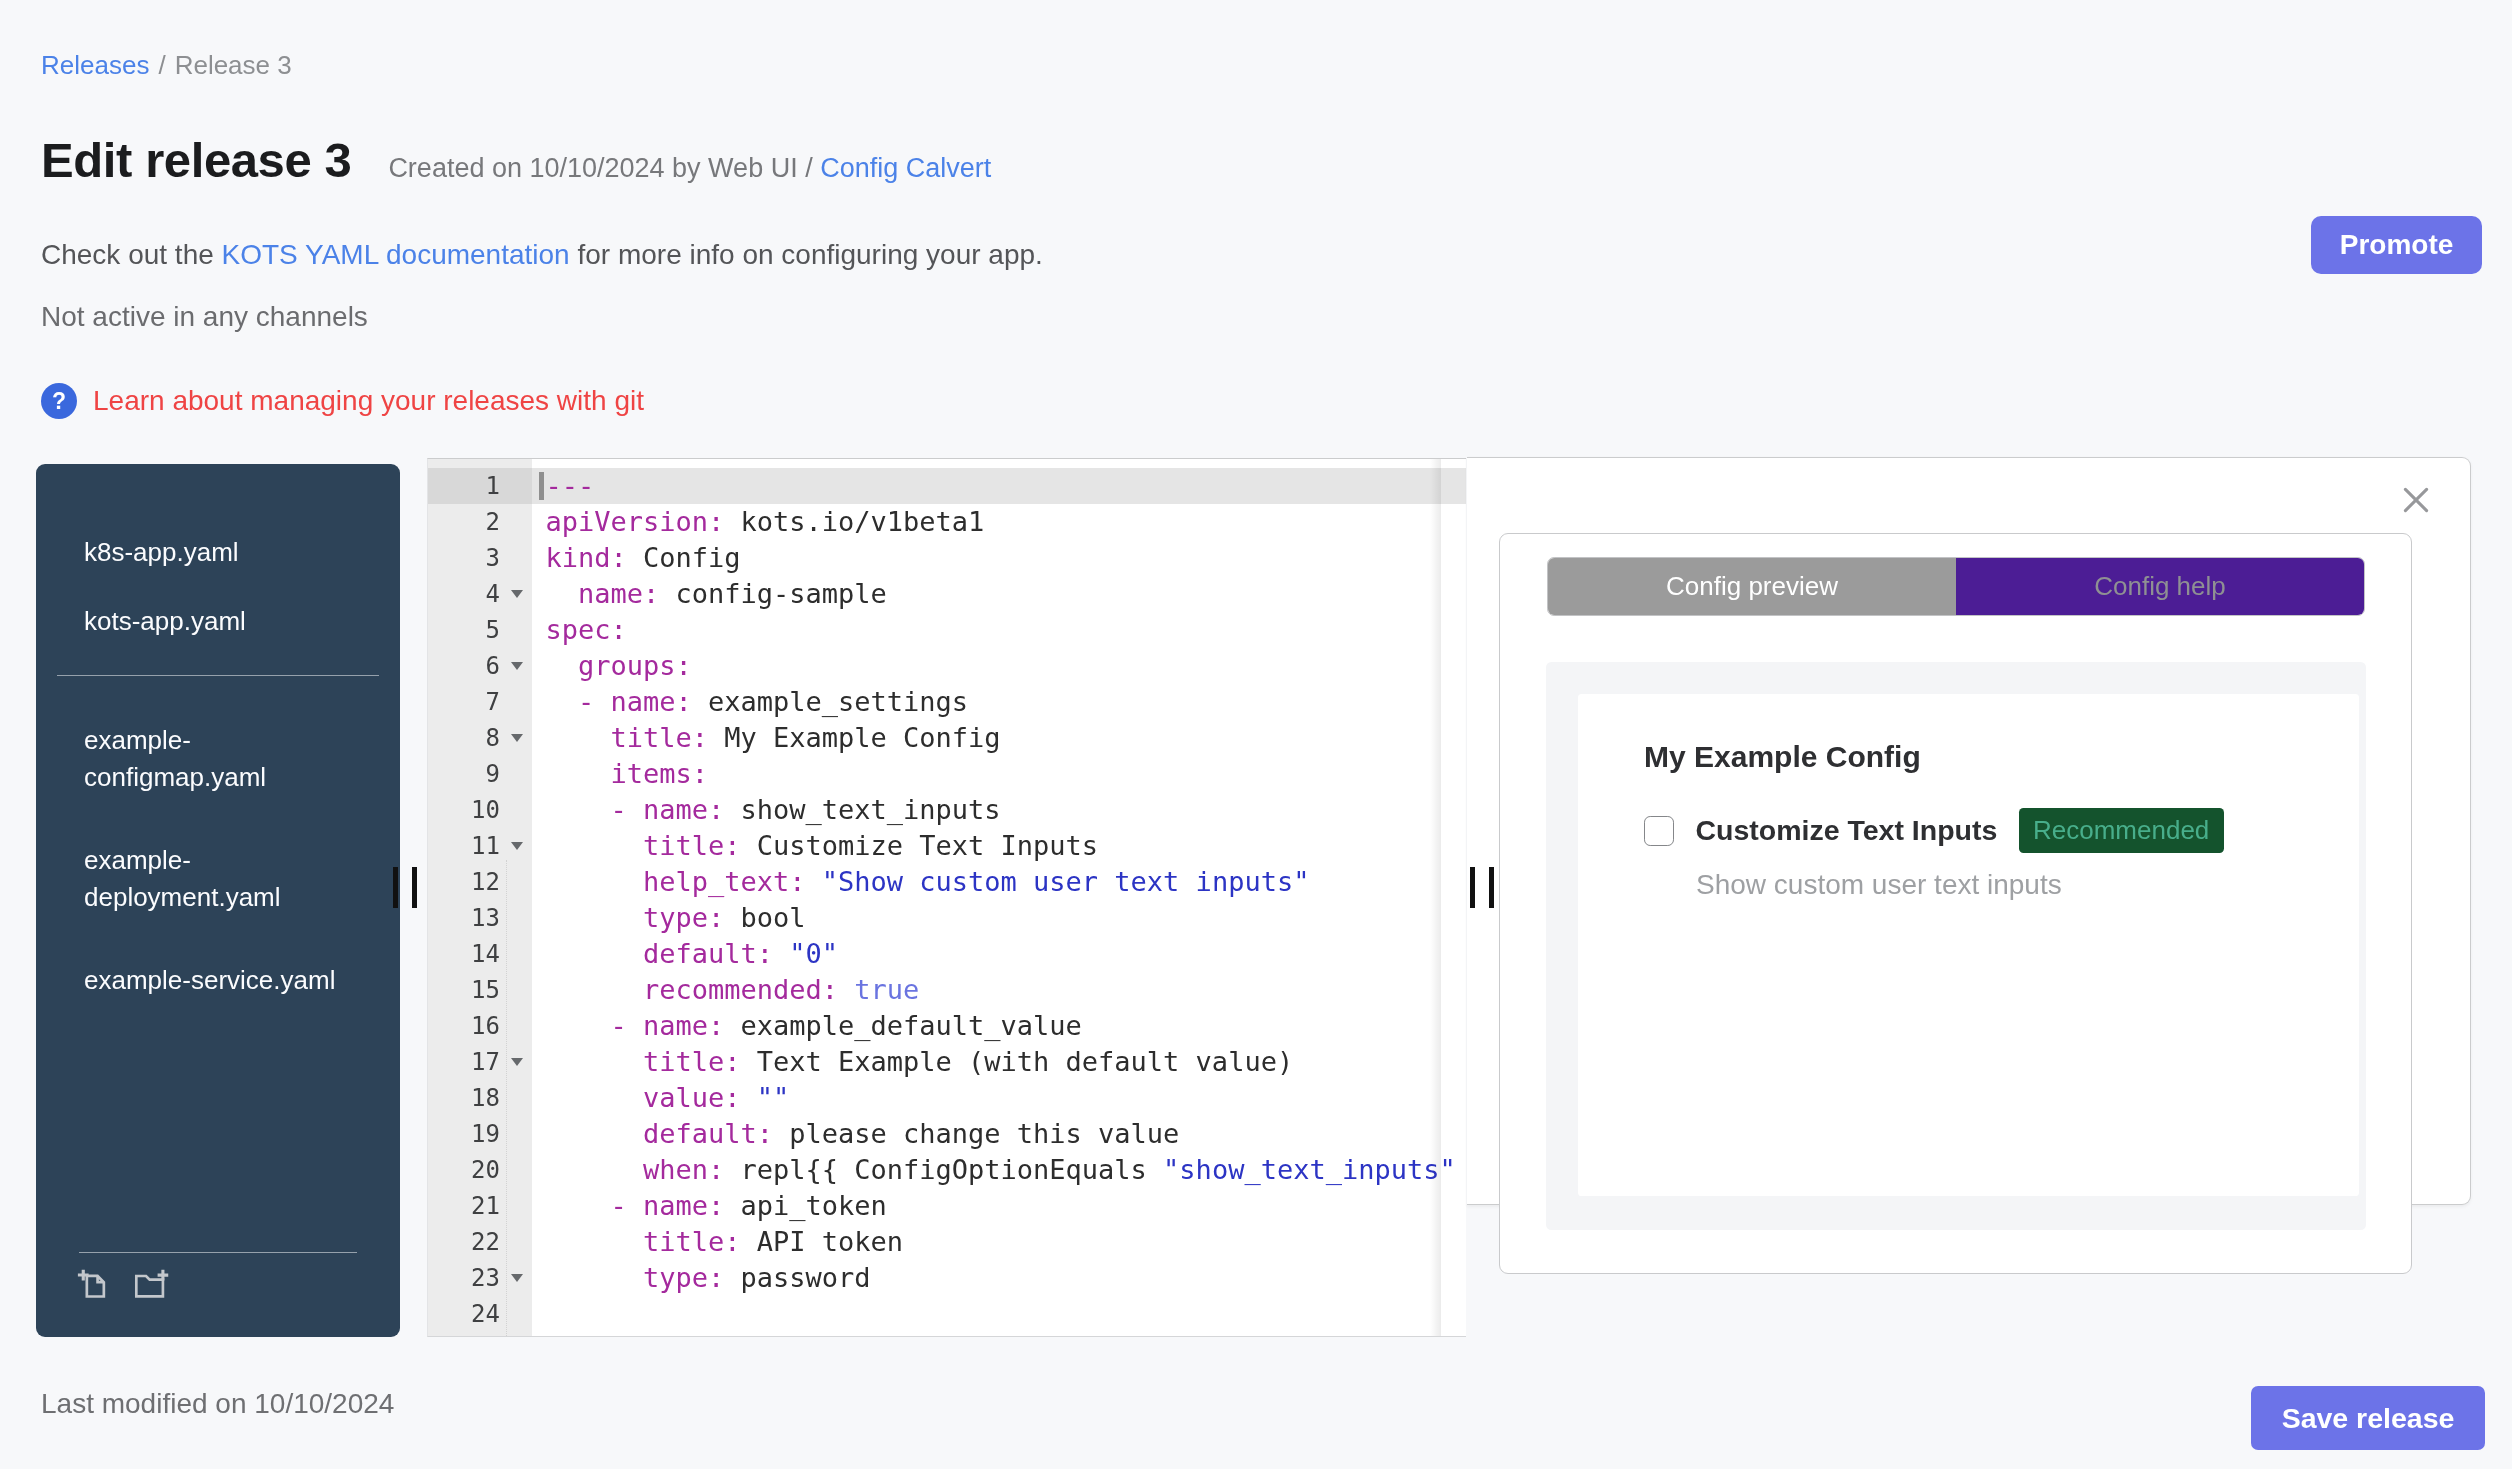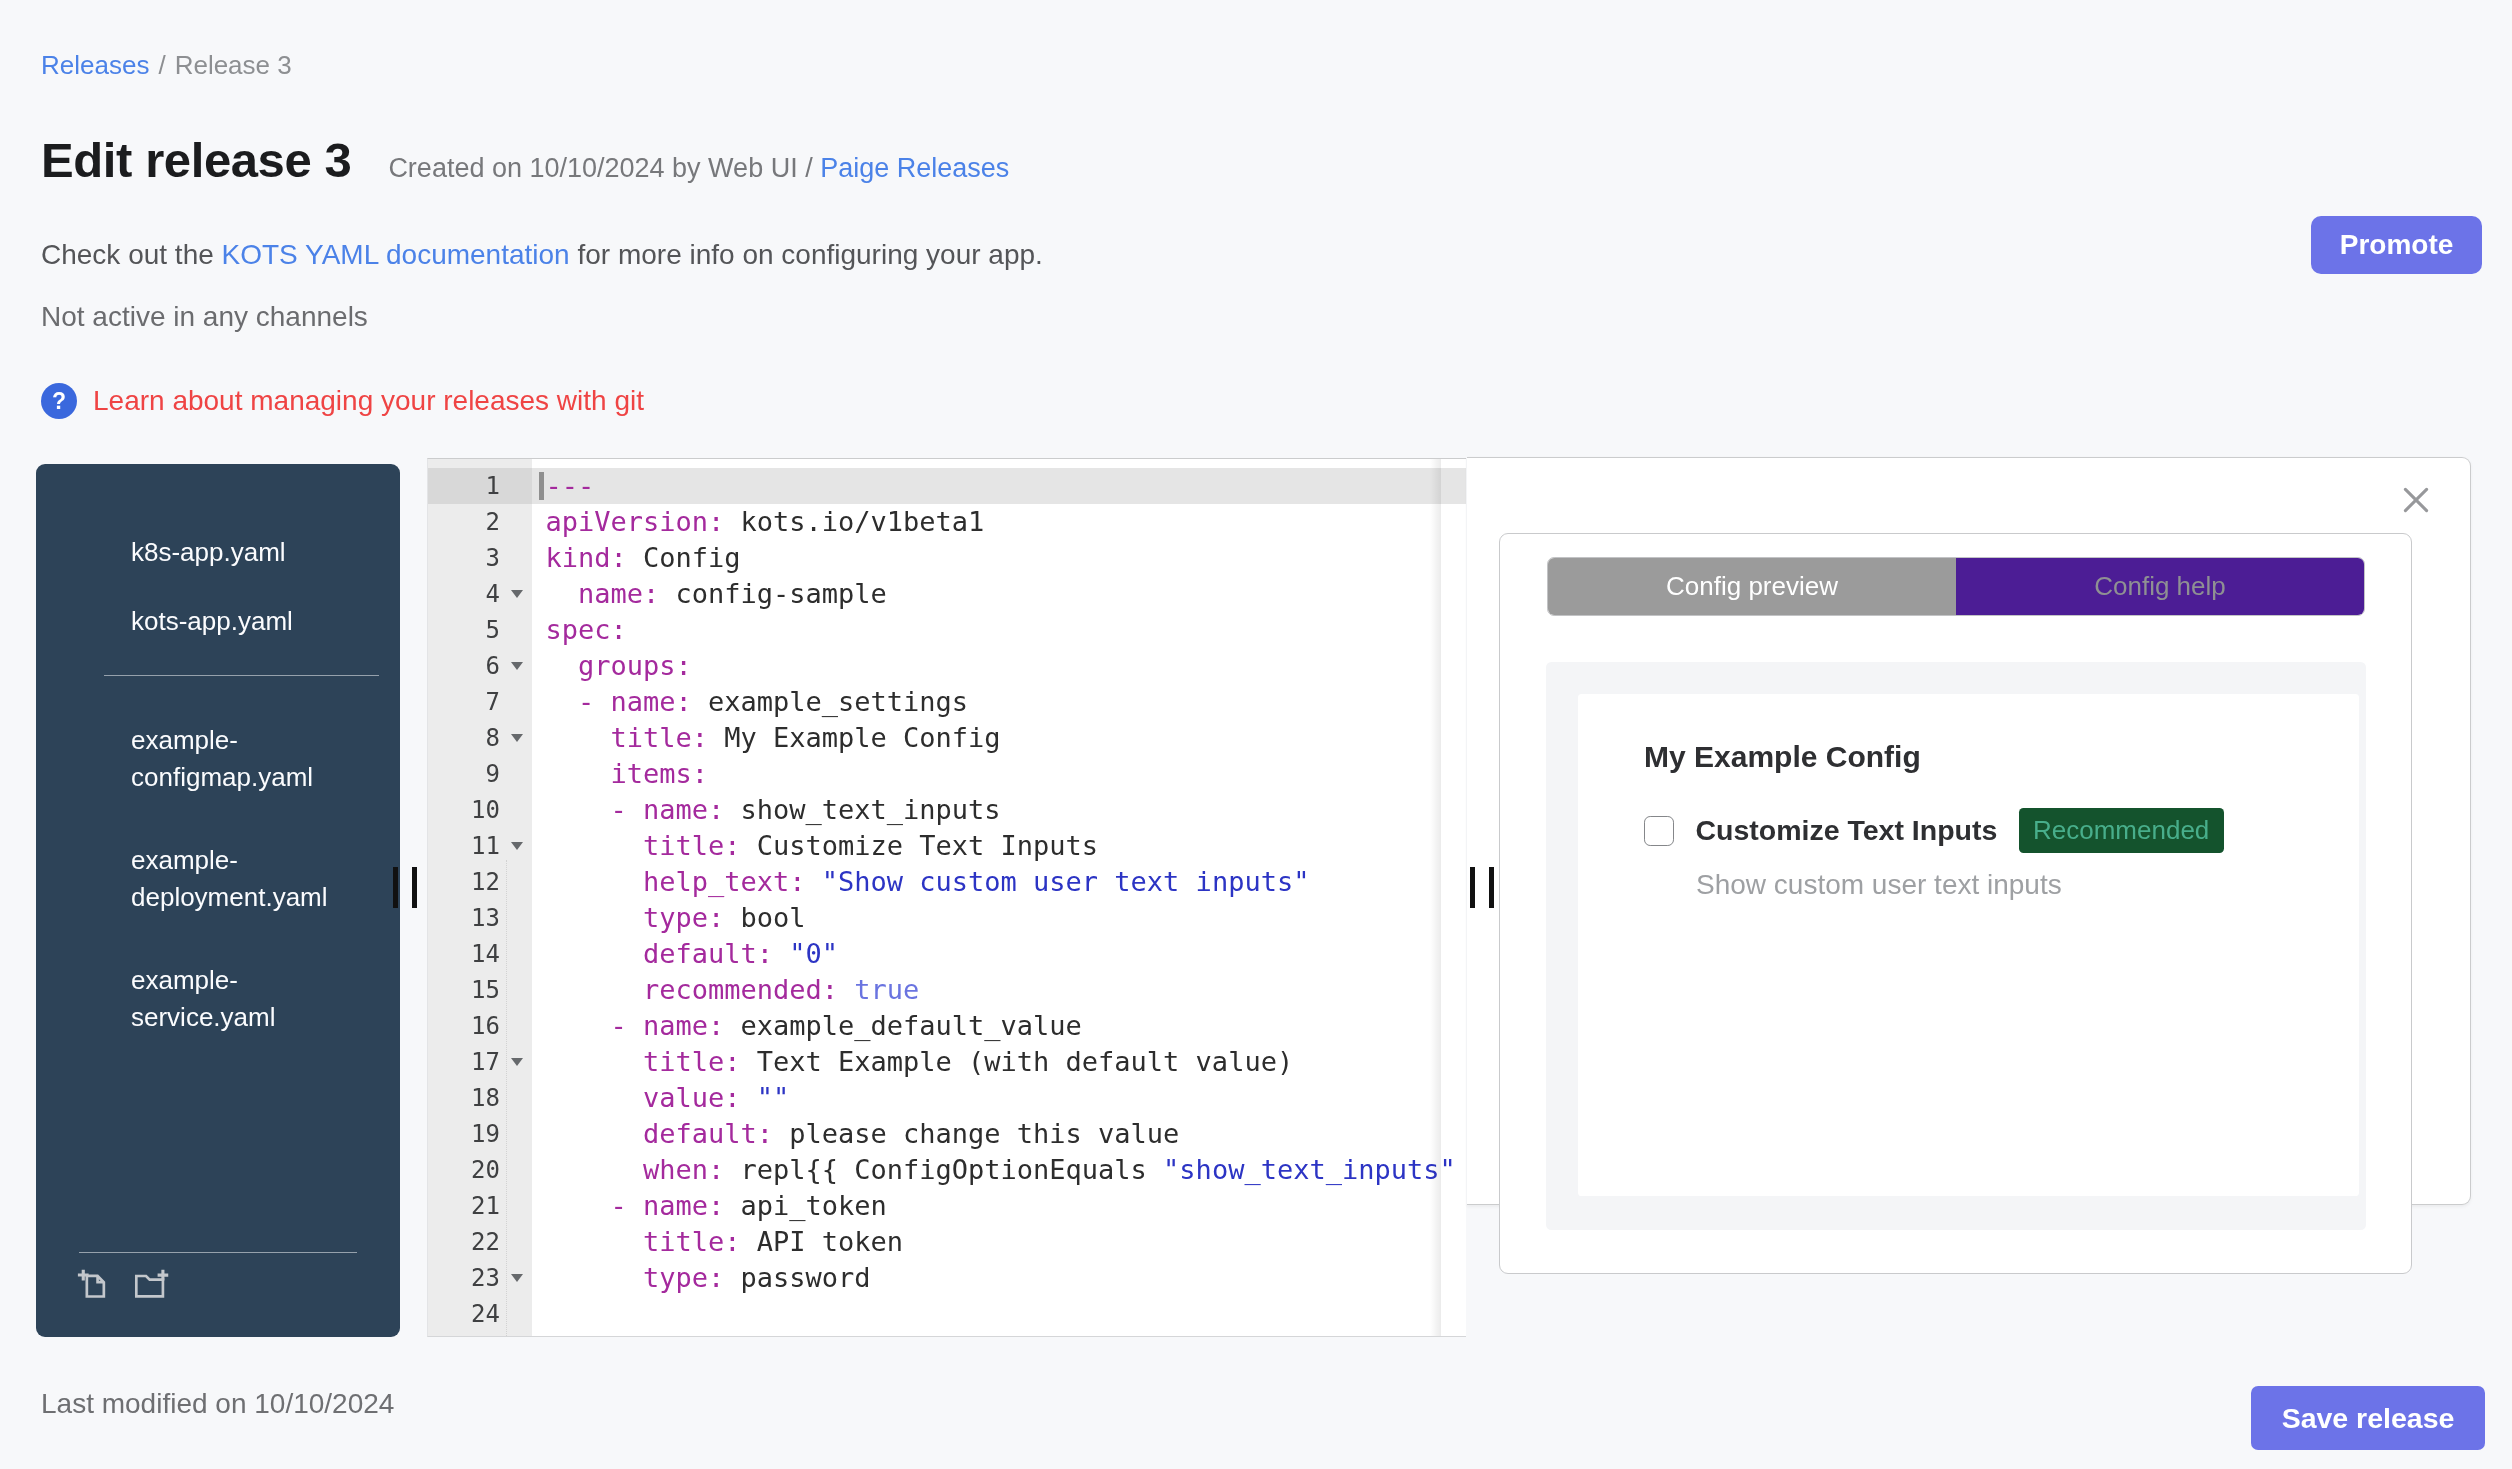--- a/index.html
+++ b/index.html
@@ -20,21 +20,21 @@
   .git-row{position:absolute;left:41px;top:383px;display:flex;align-items:center;gap:16px;cursor:pointer;}
   .git-q{width:36px;height:36px;border-radius:50%;background:#3a68dd;color:#fff;font-size:23px;font-weight:700;display:flex;align-items:center;justify-content:center;}
   .git-link{font-size:28px;color:#ef4444;}
 
   .btn{border:none;border-radius:7.1px;background:#6c73e8;color:#fff;font-family:"Liberation Sans",sans-serif;font-weight:700;cursor:pointer;}
   .promote-btn{position:absolute;right:30px;top:216px;width:171px;height:58px;font-size:28px;border-radius:10px;}
   .save-btn{position:absolute;right:27px;top:1386px;width:234px;height:64px;font-size:28.5px;}
   .last-modified{position:absolute;left:41px;top:1388px;font-size:28px;color:#6e6f72;}
 
   
-  .sidebar{position:absolute;left:36px;top:464px;width:364px;height:873px;background:#2d4358;border-radius:9px;color:#fbfcfe;box-sizing:border-box;padding-top:73px;padding-left:47px;}
+  .sidebar{position:absolute;left:36px;top:464px;width:364px;height:873px;background:#2d4358;border-radius:9px;color:#fbfcfe;box-sizing:border-box;padding-top:73px;}
   .file-item{font-size:26px;line-height:30px;padding:0 21.4px 0 48px;margin-bottom:39px;cursor:pointer;max-width:281px;overflow-wrap:break-word;}
   .file-item.selected{background:#1e3149;margin:0 21.4px 30px 21.4px;padding:18px 9px 18px 27px;font-weight:700;max-width:none;}
   .side-divider{margin:0 21.4px;border-top:0.9px solid rgba(255,255,255,0.5);}
   .file-group-2{margin-top:46px;}
   .file-group-2 .file-item{line-height:37px;margin-bottom:46px;}
   .sidebar-bottom{position:absolute;left:21.4px;right:21.4px;top:788px;}
   .sidebar-icons{display:flex;gap:19.6px;margin-top:14.3px;padding-left:19.6px;}
   .sidebar-icons svg{cursor:pointer;}
 
   
@@ -82,21 +82,21 @@
 <div class="canvas">
 
   <div class="breadcrumb">
     <span class="bc-link">Releases</span><span class="bc-sep">/</span><span>Release 3</span>
   </div>
 
   <div class="title-row">
     <span class="page-title">Edit release 3</span>
     <span class="created-text">
       <span>Created on 10/10/2024 by Web UI /</span>
-      <span class="link">Paige Releases</span>
+      <span class="link">Config Calvert</span>
     </span>
   </div>
 
   <div class="docs-line">
     <span>Check out the </span><span class="link">KOTS YAML documentation</span><span> for more info on configuring your app.</span>
   </div>
 
   <div class="channel-status">Not active in any channels</div>
 
   <div class="git-row">

